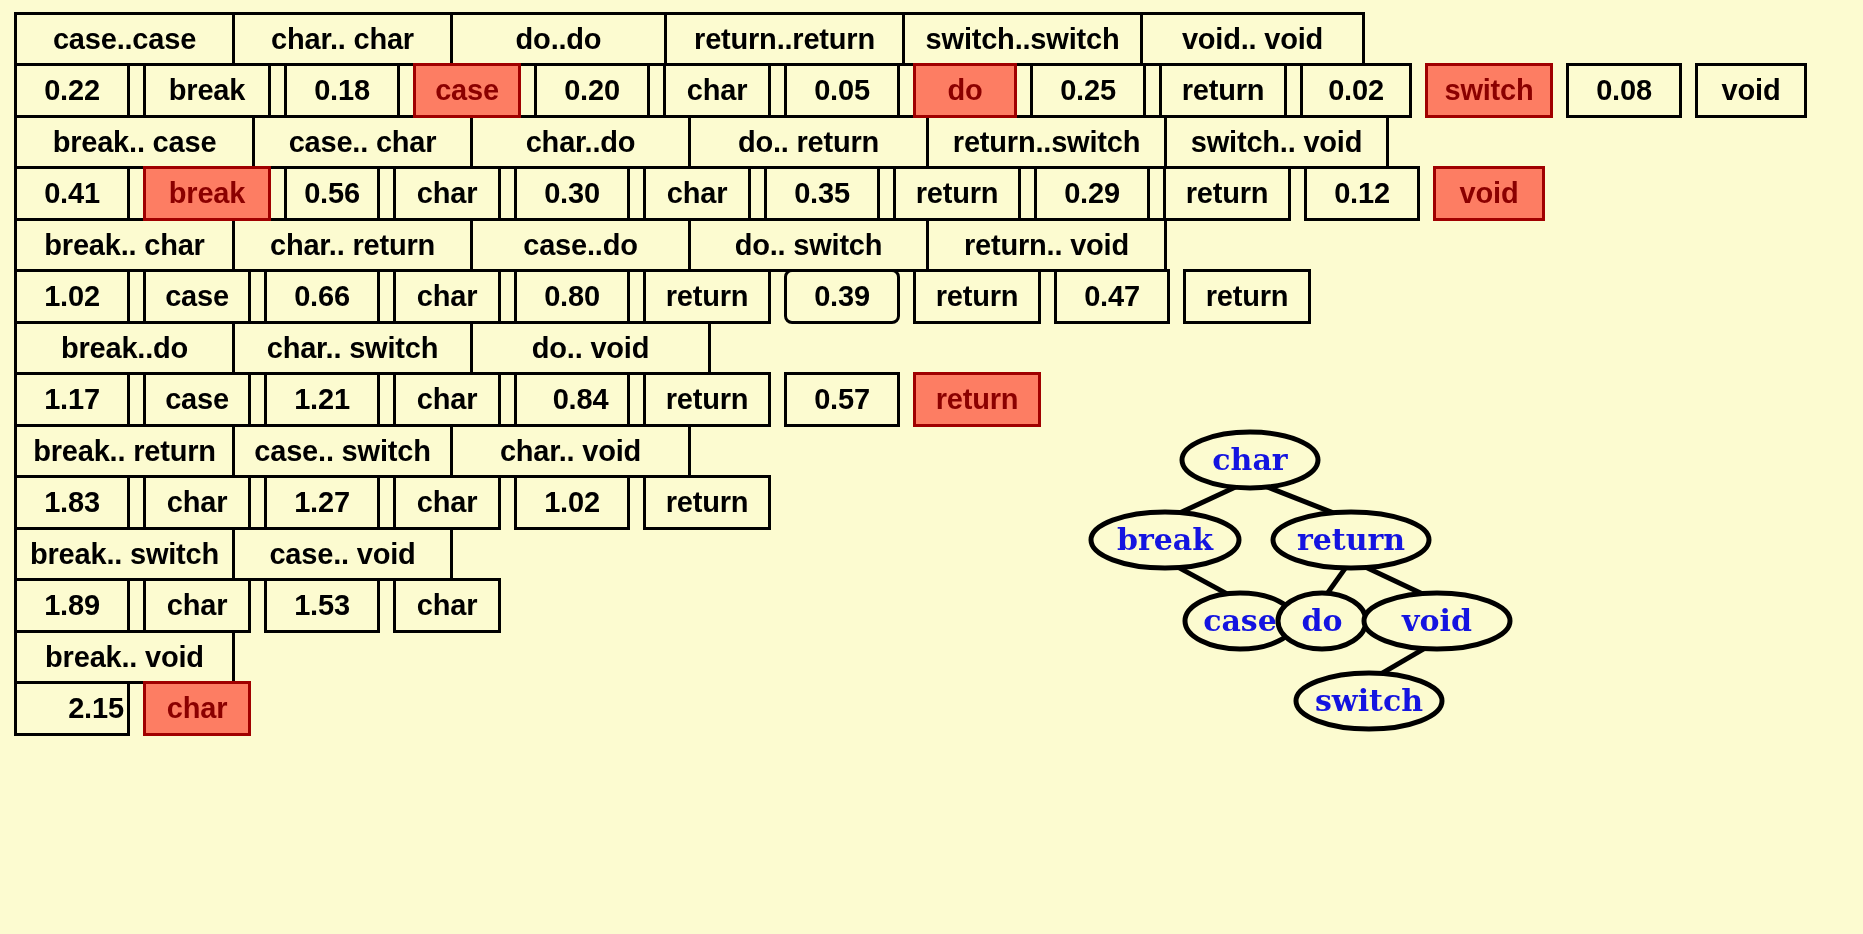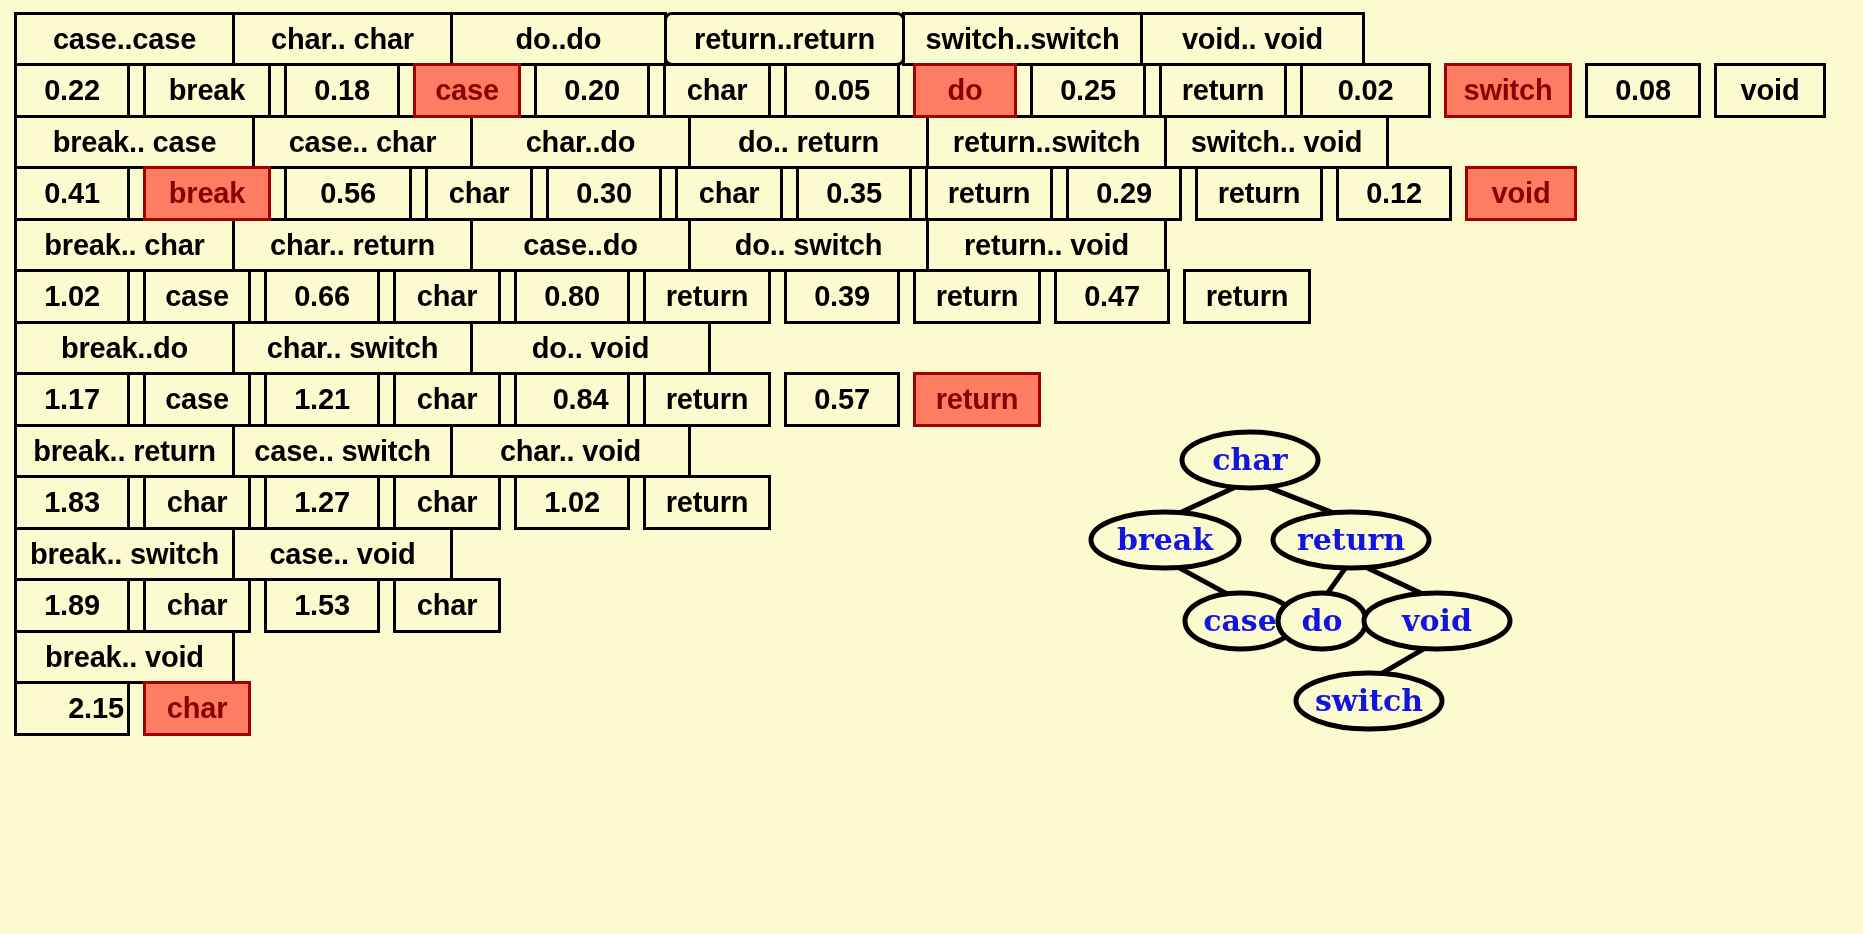--- a/index.html
+++ b/index.html
@@ -68,54 +68,54 @@
 <body>
 
 <div id="stage">
 
   <div id="pair-table">
       <div class="block">
         <div class="hdr-row">
           <div class="cell hdr" style="width: 221px;">case..case</div>
           <div class="cell hdr" style="width: 221px;">char.. char</div>
           <div class="cell hdr" style="width: 217px;">do..do</div>
-          <div class="cell hdr" style="width: 241px; border-radius: 8px;">return..return</div>
+          <div class="cell hdr" style="width: 241px;">return..return</div>
           <div class="cell hdr" style="width: 241px;">switch..switch</div>
           <div class="cell hdr" style="width: 225px;">void.. void</div>
         </div>
         <div class="val-row">
           <div class="cell num" style="width: 116px;">0.22</div>
           <div class="cell lbl" style="width: 128px;">break</div>
           <div class="cell num" style="width: 116px;">0.18</div>
           <div class="cell lbl hl" style="width: 108px;">case</div>
           <div class="cell num" style="width: 116px;">0.20</div>
           <div class="cell lbl" style="width: 108px;">char</div>
           <div class="cell num" style="width: 116px;">0.05</div>
           <div class="cell lbl hl" style="width: 104px;">do</div>
           <div class="cell num" style="width: 116px;">0.25</div>
           <div class="cell lbl" style="width: 128px;">return</div>
-          <div class="cell num" style="width: 131px;">0.02</div>
+          <div class="cell num" style="width: 112px;">0.02</div>
           <div class="cell lbl hl" style="width: 128px;">switch</div>
           <div class="cell num" style="width: 116px;">0.08</div>
           <div class="cell lbl" style="width: 112px;">void</div>
         </div>
       </div>
       <div class="block">
         <div class="hdr-row">
           <div class="cell hdr" style="width: 241px;">break.. case</div>
           <div class="cell hdr" style="width: 221px;">case.. char</div>
           <div class="cell hdr" style="width: 221px;">char..do</div>
           <div class="cell hdr" style="width: 241px;">do.. return</div>
           <div class="cell hdr" style="width: 241px;">return..switch</div>
           <div class="cell hdr" style="width: 225px;">switch.. void</div>
         </div>
         <div class="val-row">
           <div class="cell num" style="width: 116px;">0.41</div>
           <div class="cell lbl hl" style="width: 128px;">break</div>
-          <div class="cell num" style="width: 128px;">0.56</div>
+          <div class="cell num" style="width: 96px;">0.56</div>
           <div class="cell lbl" style="width: 108px;">char</div>
           <div class="cell num" style="width: 116px;">0.30</div>
           <div class="cell lbl" style="width: 108px;">char</div>
           <div class="cell num" style="width: 116px;">0.35</div>
           <div class="cell lbl" style="width: 128px;">return</div>
           <div class="cell num" style="width: 116px;">0.29</div>
           <div class="cell lbl" style="width: 128px;">return</div>
           <div class="cell num" style="width: 116px;">0.12</div>
           <div class="cell lbl hl" style="width: 112px;">void</div>
         </div>
@@ -128,21 +128,21 @@
           <div class="cell hdr" style="width: 241px;">do.. switch</div>
           <div class="cell hdr" style="width: 241px;">return.. void</div>
         </div>
         <div class="val-row">
           <div class="cell num" style="width: 116px;">1.02</div>
           <div class="cell lbl" style="width: 108px;">case</div>
           <div class="cell num" style="width: 116px;">0.66</div>
           <div class="cell lbl" style="width: 108px;">char</div>
           <div class="cell num" style="width: 116px;">0.80</div>
           <div class="cell lbl" style="width: 128px;">return</div>
-          <div class="cell num" style="width: 116px;">0.39</div>
+          <div class="cell num" style="width: 116px; border-radius: 8px;">0.39</div>
           <div class="cell lbl" style="width: 128px;">return</div>
           <div class="cell num" style="width: 116px;">0.47</div>
           <div class="cell lbl" style="width: 128px;">return</div>
         </div>
       </div>
       <div class="block">
         <div class="hdr-row">
           <div class="cell hdr" style="width: 221px;">break..do</div>
           <div class="cell hdr" style="width: 241px;">char.. switch</div>
           <div class="cell hdr" style="width: 241px;">do.. void</div>

